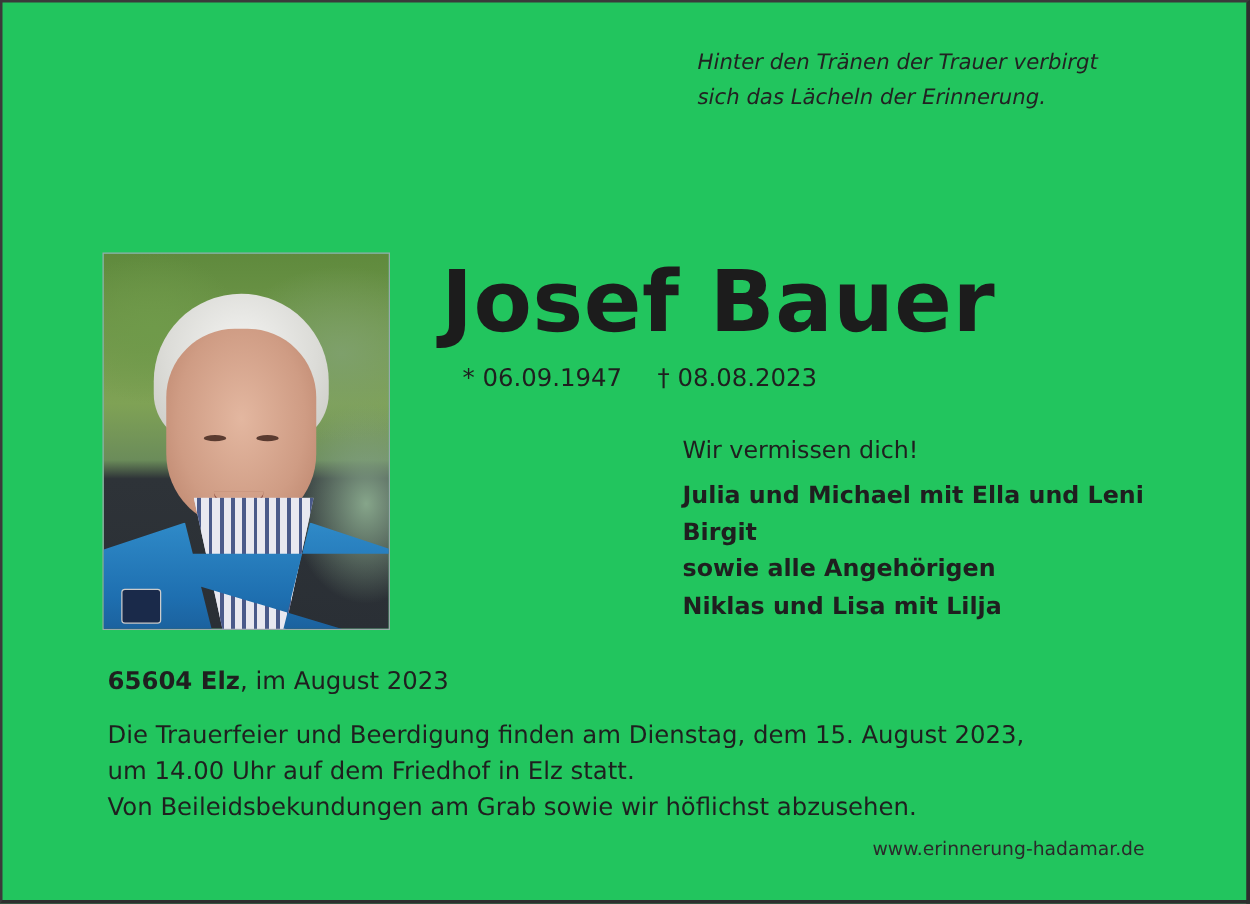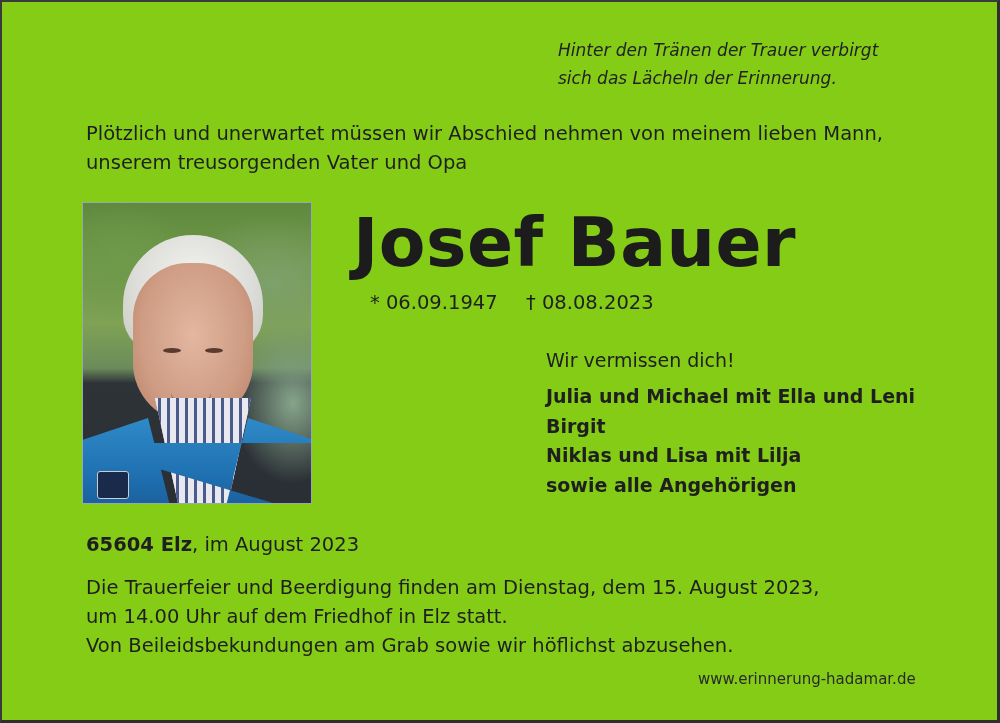--- a/index.html
+++ b/index.html
@@ -5,21 +5,21 @@
     html, body { margin: 0; padding: 0; background: #ffffff; }
     body { width: 1000px; height: 723px; overflow: hidden; }
     .frame {
       position: absolute; left: 0; top: 0;
       width: 1000px; height: 723px;
       box-sizing: border-box;
       border-top: 2px solid #3a3a3a;
       border-left: 2px solid #3a3a3a;
       border-right: 3px solid #2e2e2e;
       border-bottom: 3px solid #2e2e2e;
-      background: #84cc16;
+      background: #22c55e;
       color: #1f1f1f;
       font-family: "DejaVu Sans", "Liberation Sans", sans-serif;
     }
     .t { position: absolute; white-space: nowrap; letter-spacing: 0; }
     .motto {
       left: 556px; top: 34px;
       font-size: 17px; font-style: italic; line-height: 28px;
       color: #222;
     }
     .intro {
@@ -106,24 +106,20 @@
 </head>
 <body>
 
 <div class="frame">
 
   <div class="t motto">
     <span class="line">Hinter den Tränen der Trauer verbirgt</span>
     <span class="line">sich das Lächeln der Erinnerung.</span>
   </div>
 
-  <div class="t intro">
-    <span class="line">Plötzlich und unerwartet müssen wir Abschied nehmen von meinem lieben Mann,</span>
-    <span class="line">unserem treusorgenden Vater und Opa</span>
-  </div>
 
   <div class="photo" title="Portrait of an elderly man with white hair in a blue jacket and checked shirt, hedge in background">
     <div class="hair"></div>
     <div class="face"></div>
     <div class="eye-l"></div>
     <div class="eye-r"></div>
     <div class="mouth"></div>
     <div class="collar"></div>
     <div class="jacket"></div>
     <div class="badge"></div>
@@ -132,22 +128,22 @@
   <div class="t name">Josef Bauer</div>
 
   <div class="t dates born">* 06.09.1947</div>
   <div class="t dates died">† 08.08.2023</div>
 
   <div class="t miss">Wir vermissen dich!</div>
 
   <div class="t family">
     <span class="line">Julia und Michael mit Ella und Leni</span>
     <span class="line">Birgit</span>
+    <span class="line">sowie alle Angehörigen</span>
     <span class="line">Niklas und Lisa mit Lilja</span>
-    <span class="line">sowie alle Angehörigen</span>
   </div>
 
   <div class="t place">
     <b>65604 Elz</b><span>, im August 2023</span>
   </div>
 
   <div class="t service">
     <span class="line">Die Trauerfeier und Beerdigung finden am Dienstag, dem 15. August 2023,</span>
     <span class="line">um 14.00 Uhr auf dem Friedhof in Elz statt.</span>
     <span class="line">Von Beileidsbekundungen am Grab sowie wir höflichst abzusehen.</span>

